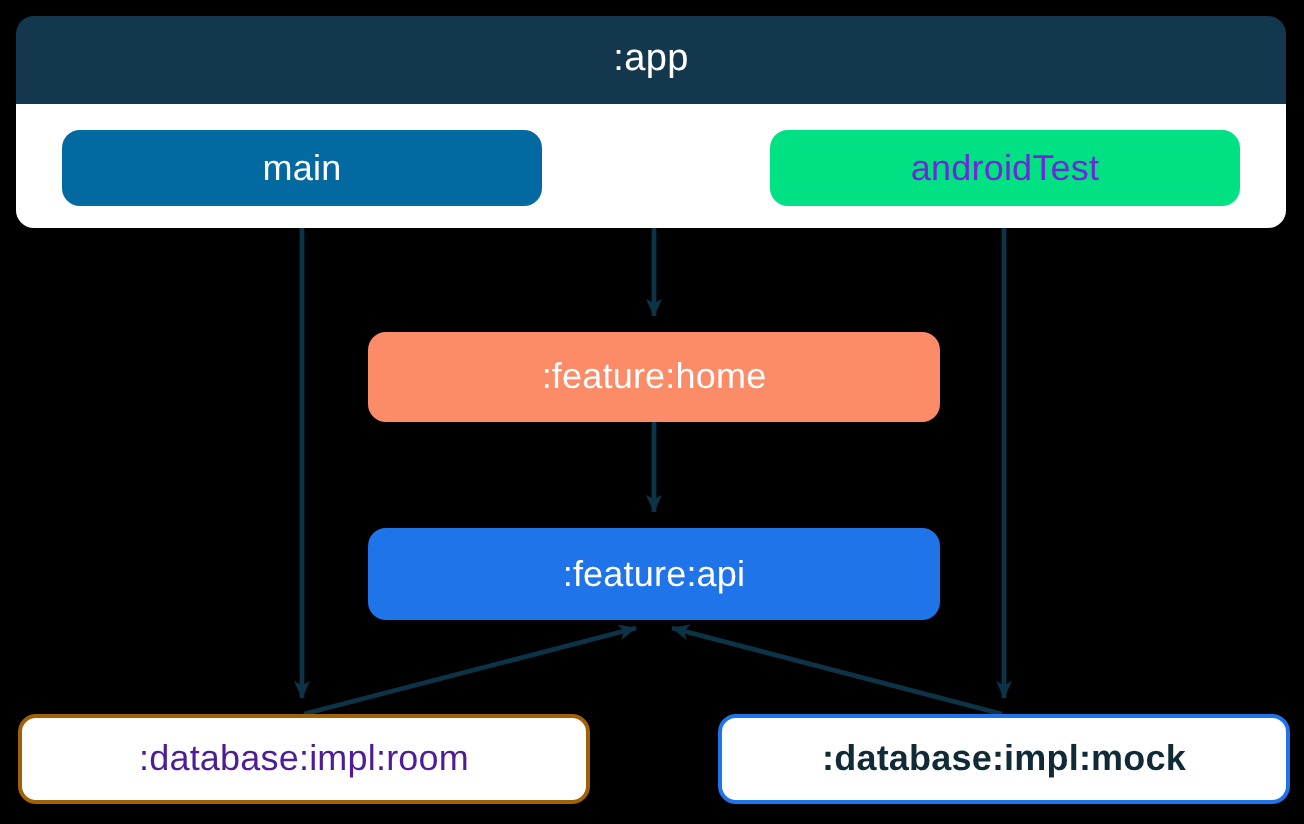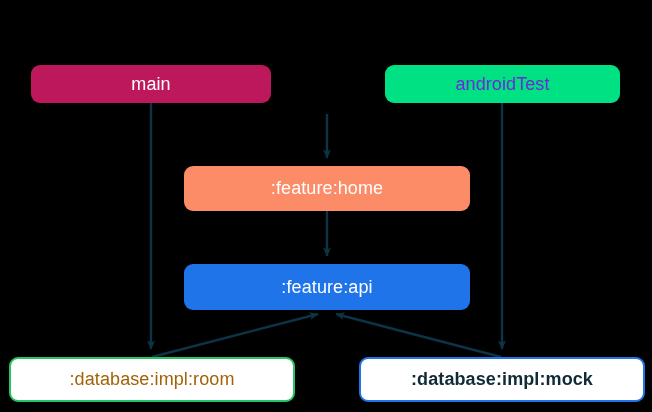--- a/index.html
+++ b/index.html
@@ -66,21 +66,21 @@
     justify-content: center;
     font-size: 18px;
     letter-spacing: 0.1px;
     z-index: 3;
   }
   .node-main {
     left: 31px;
     top: 65px;
     width: 240px;
     height: 38px;
-    background: #be185d;
+    background: #0369a1;
     color: #ffffff;
   }
   .node-androidtest {
     left: 385px;
     top: 65px;
     width: 235px;
     height: 38px;
     background: #00e183;
     color: #6d28d9;
   }
@@ -99,22 +99,22 @@
     height: 46px;
     background: #1f74ea;
     color: #ffffff;
   }
   .node-implroom {
     left: 9px;
     top: 357px;
     width: 286px;
     height: 45px;
     background: #ffffff;
-    border: 2px solid #22c55e;
-    color: #a16207;
+    border: 2px solid #a16207;
+    color: #4c1d95;
   }
   .node-implmock {
     left: 359px;
     top: 357px;
     width: 286px;
     height: 45px;
     background: #ffffff;
     border: 2px solid #1f74ea;
     color: #102a36;
     font-weight: bold;
@@ -150,20 +150,24 @@
 
     <g>
       <path d="M152,357 L318,314" stroke="#0c3446" stroke-width="2.4" fill="none" marker-end="url(#arrow)"></path>
     </g>
 
     <g>
       <path d="M501,357 L336,314" stroke="#0c3446" stroke-width="2.4" fill="none" marker-end="url(#arrow)"></path>
     </g>
   </svg>
 
+  <div class="subgraph">
+    <div class="subgraph-title">:app</div>
+    <div class="subgraph-body"></div>
+  </div>
 
   <div class="node node-main">main</div>
 
   <div class="node node-androidtest">androidTest</div>
 
   <div class="node node-featurehome">:feature:home</div>
 
   <div class="node node-databaseapi">:feature:api</div>
 
   <div class="node node-implroom">:database:impl:room</div>

